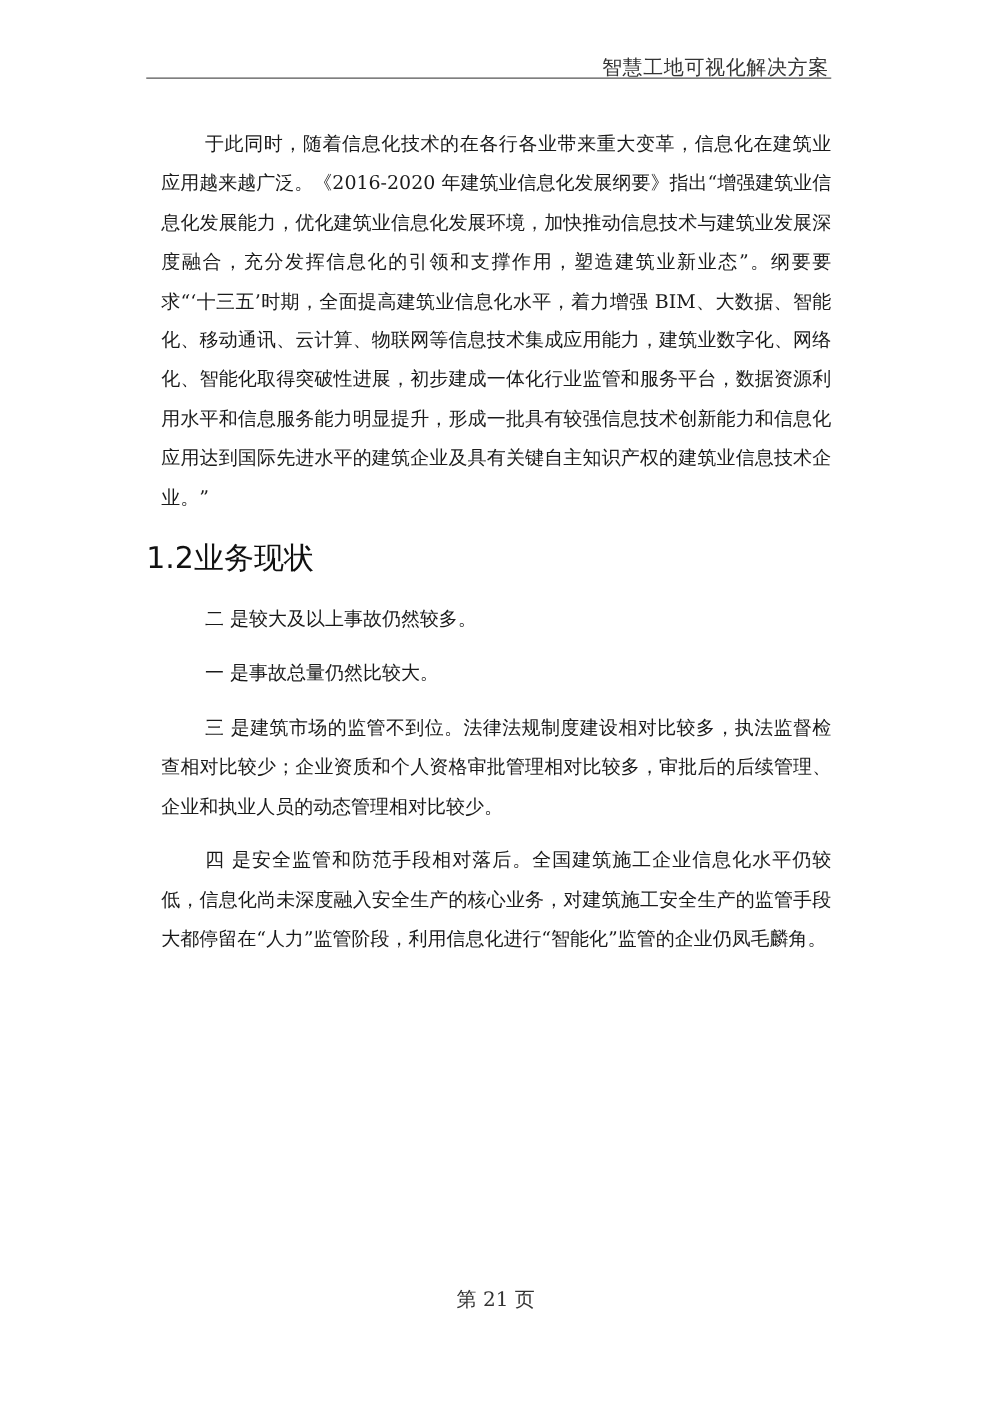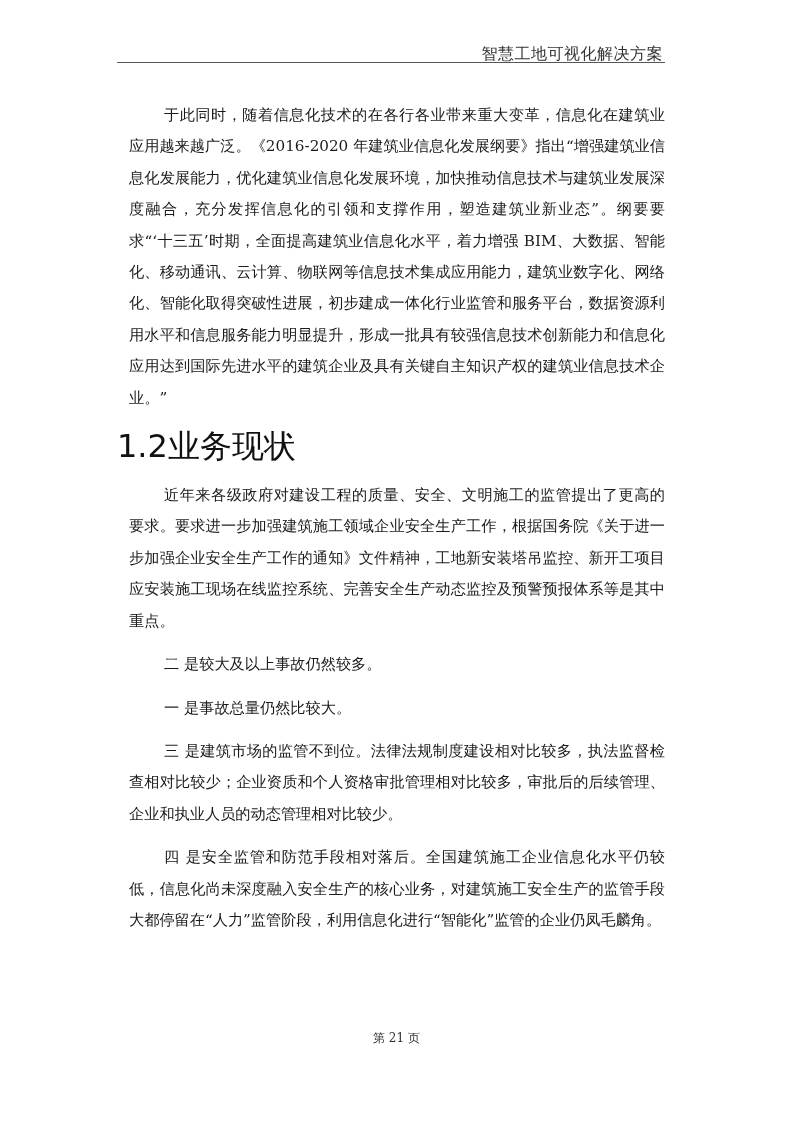--- a/index.html
+++ b/index.html
@@ -3,36 +3,35 @@
 <meta charset="utf-8">
 <style>
   html, body { margin: 0; padding: 0; background: #ffffff; }
   body { width: 793px; height: 1122px; position: relative; overflow: hidden;
          font-family: "DejaVu Serif", "Liberation Serif", serif; color: #1a1a1a; }
   .header-title { position: absolute; right: 130px; top: 44px; font-size: 16px; color: #333; letter-spacing: 0.5px; }
   .header-rule { position: absolute; left: 117px; top: 62px; width: 548px; height: 1px; background: #555; }
   .body { position: absolute; left: 117px; top: 88px; width: 560px; }
   .p { font-size: 15.2px; line-height: 31.4px; margin: 12px; text-align: justify; text-justify: inter-character; }
   .p.indent { text-indent: 35px; }
-  .h2 { font-family: "DejaVu Sans", "Liberation Sans", sans-serif; font-size: 32px; font-weight: normal;
+  .h2 { font-family: "DejaVu Sans", "Liberation Sans", sans-serif; font-size: 24px; font-weight: normal;
         margin: 8px 0 14px 0; line-height: 40px; color: #111; }
-  .footer { position: absolute; left: 0; width: 793px; top: 1030px; text-align: center; font-size: 12px; color: #333; }
+  .footer { position: absolute; left: 0; width: 793px; top: 1030px; text-align: center; font-size: 16px; color: #333; }
 </style>
 </head>
 <body>
 
 <div class="header-title">智慧工地可视化解决方案</div>
 <div class="header-rule"></div>
 
 <div class="body">
   <p class="p indent">于此同时，随着信息化技术的在各行各业带来重大变革，信息化在建筑业应用越来越广泛。《2016-2020 年建筑业信息化发展纲要》指出“增强建筑业信息化发展能力，优化建筑业信息化发展环境，加快推动信息技术与建筑业发展深度融合，充分发挥信息化的引领和支撑作用，塑造建筑业新业态”。纲要要求“‘十三五’时期，全面提高建筑业信息化水平，着力增强 BIM、大数据、智能化、移动通讯、云计算、物联网等信息技术集成应用能力，建筑业数字化、网络化、智能化取得突破性进展，初步建成一体化行业监管和服务平台，数据资源利用水平和信息服务能力明显提升，形成一批具有较强信息技术创新能力和信息化应用达到国际先进水平的建筑企业及具有关键自主知识产权的建筑业信息技术企业。”</p>
 
   <h2 class="h2">1.2业务现状</h2>
 
-  <p class="p indent">近年来各级政府对建设工程的质量、安全、文明施工的监管提出了更高的要求。要求进一步加强建筑施工领域企业安全生产工作，根据国务院《关于进一步加强企业安全生产工作的通知》文件精神，工地新安装塔吊监控、新开工项目应安装施工现场在线监控系统、完善安全生产动态监控及预警预报体系等是其中重点。</p>
 
 
   <p class="p indent"><span>二</span>&nbsp;<span>是较大及以上事故仍然较多。</span></p>
   <p class="p indent"><span>一</span>&nbsp;<span>是事故总量仍然比较大。</span></p>
   <p class="p indent"><span>三</span>&nbsp;<span>是建筑市场的监管不到位。法律法规制度建设相对比较多，执法监督检查相对比较少；企业资质和个人资格审批管理相对比较多，审批后的后续管理、企业和执业人员的动态管理相对比较少。</span></p>
   <p class="p indent"><span>四</span>&nbsp;<span>是安全监管和防范手段相对落后。全国建筑施工企业信息化水平仍较低，信息化尚未深度融入安全生产的核心业务，对建筑施工安全生产的监管手段大都停留在“人力”监管阶段，利用信息化进行“智能化”监管的企业仍凤毛麟角。</span></p>
 </div>
 
 <div class="footer">第 21 页</div>
 

